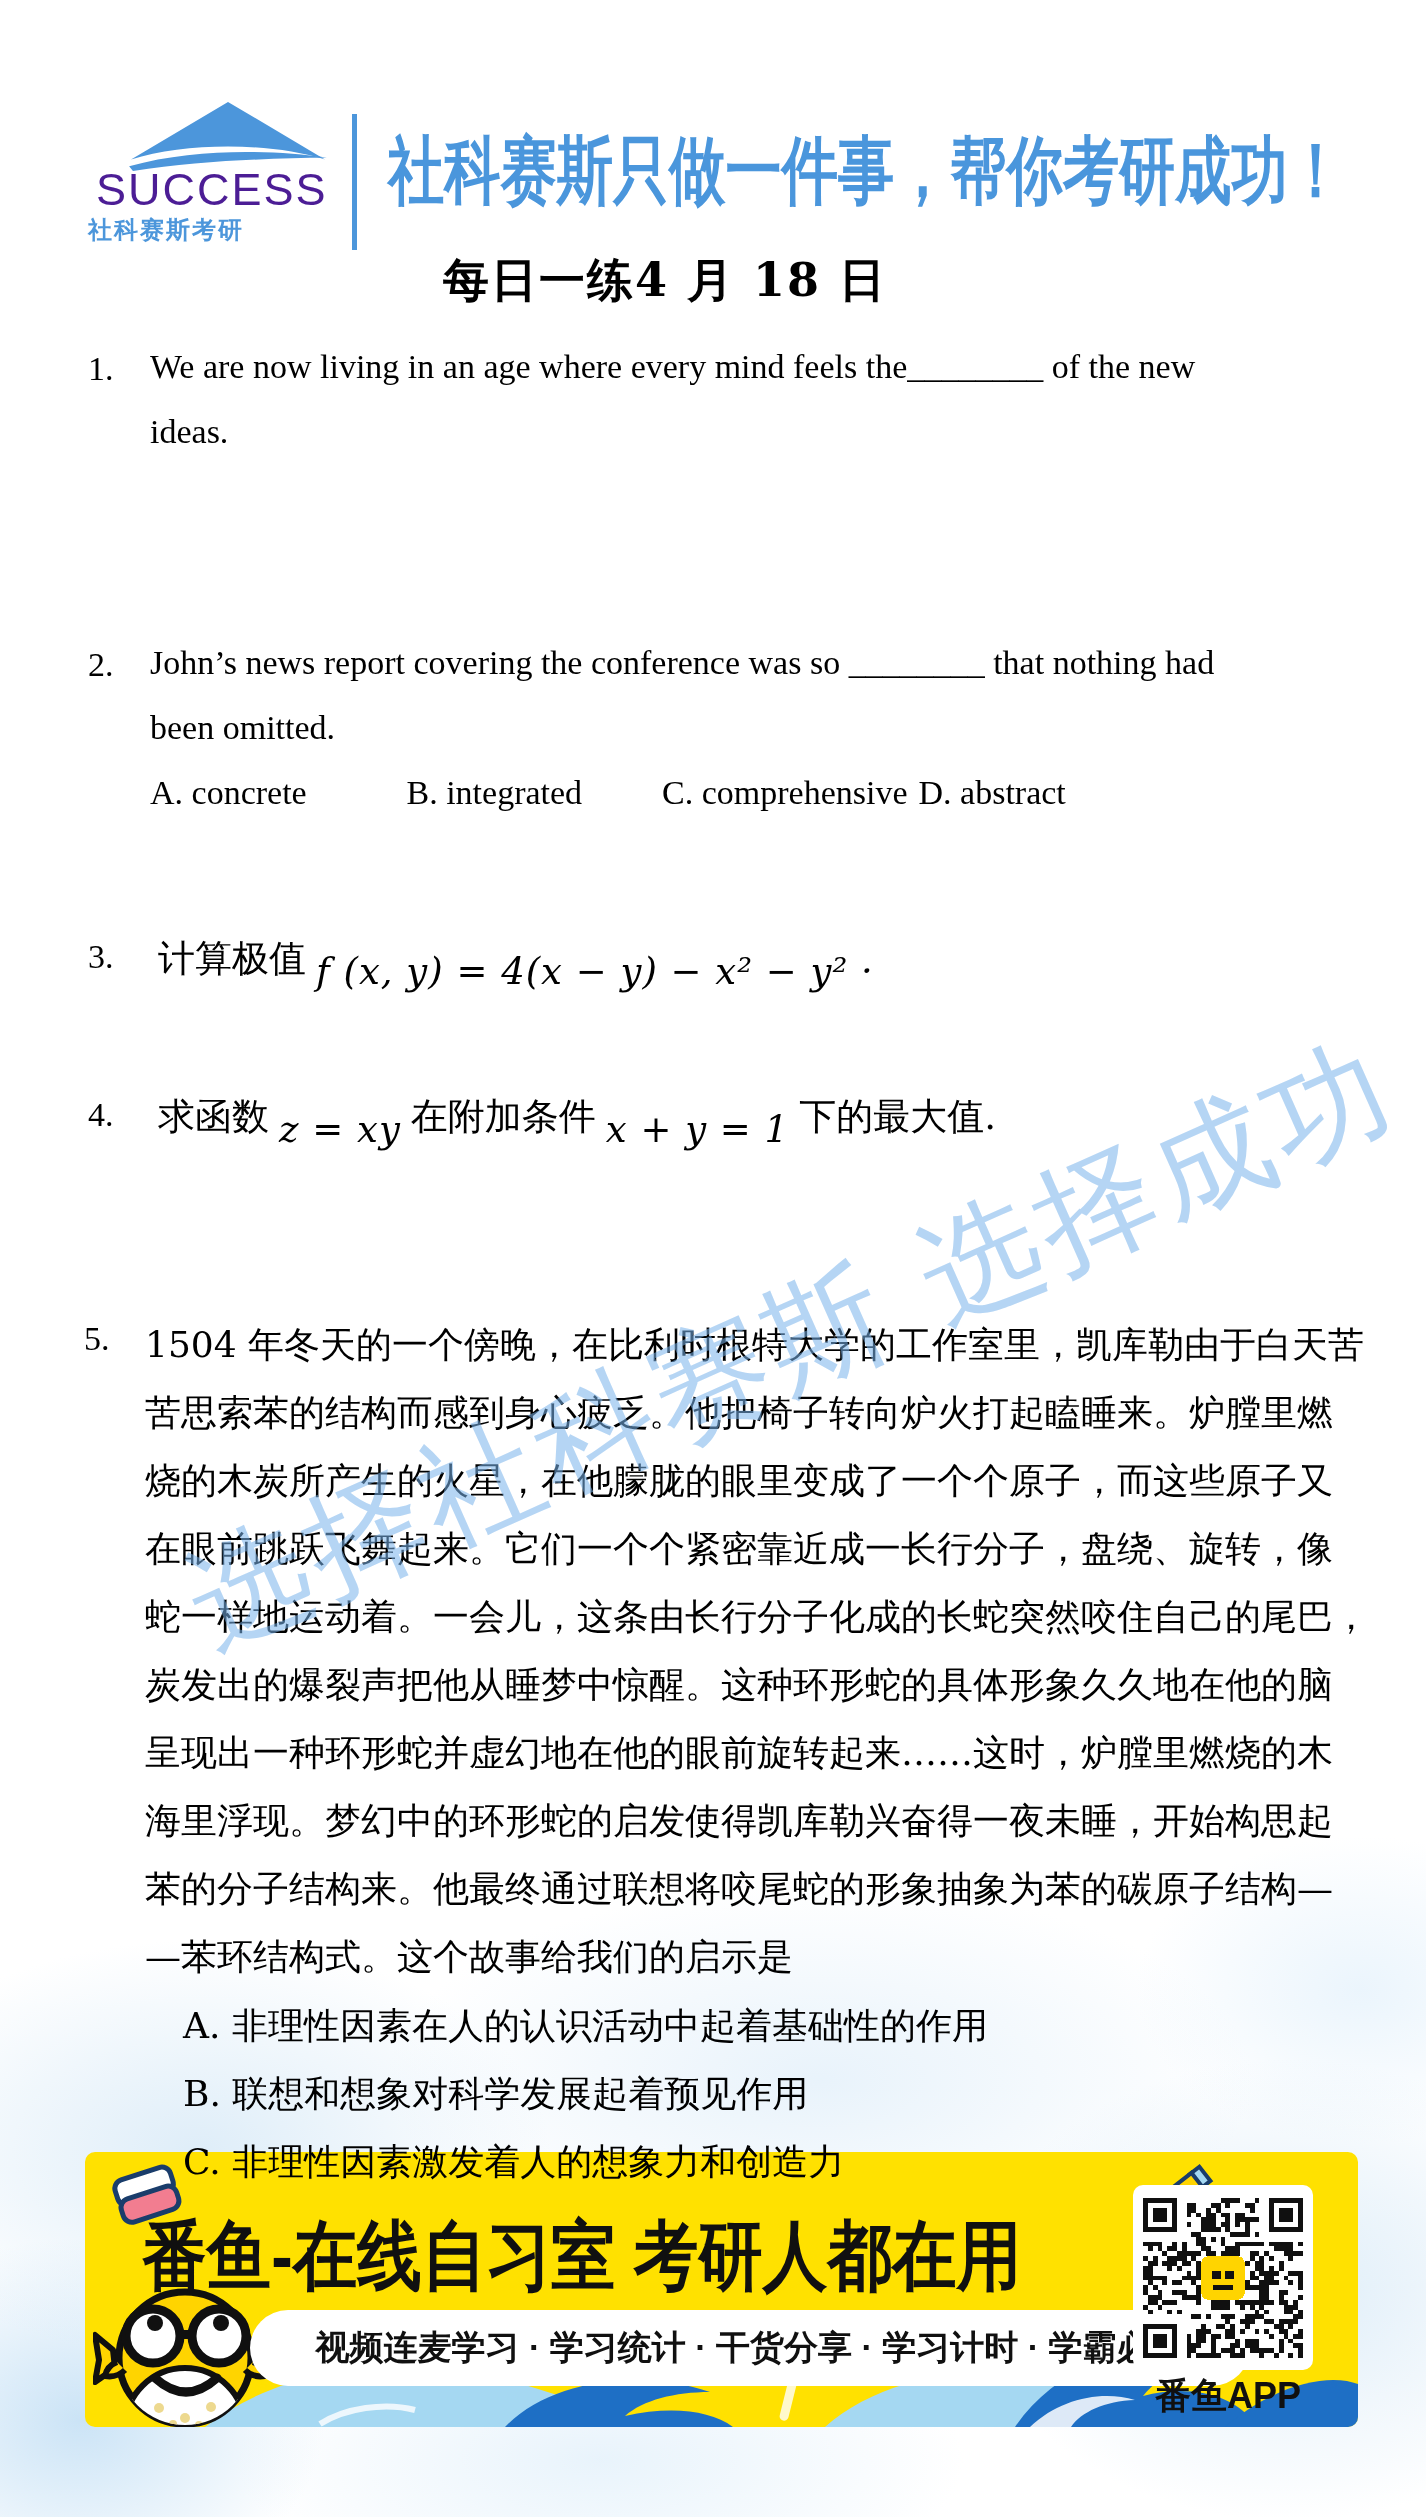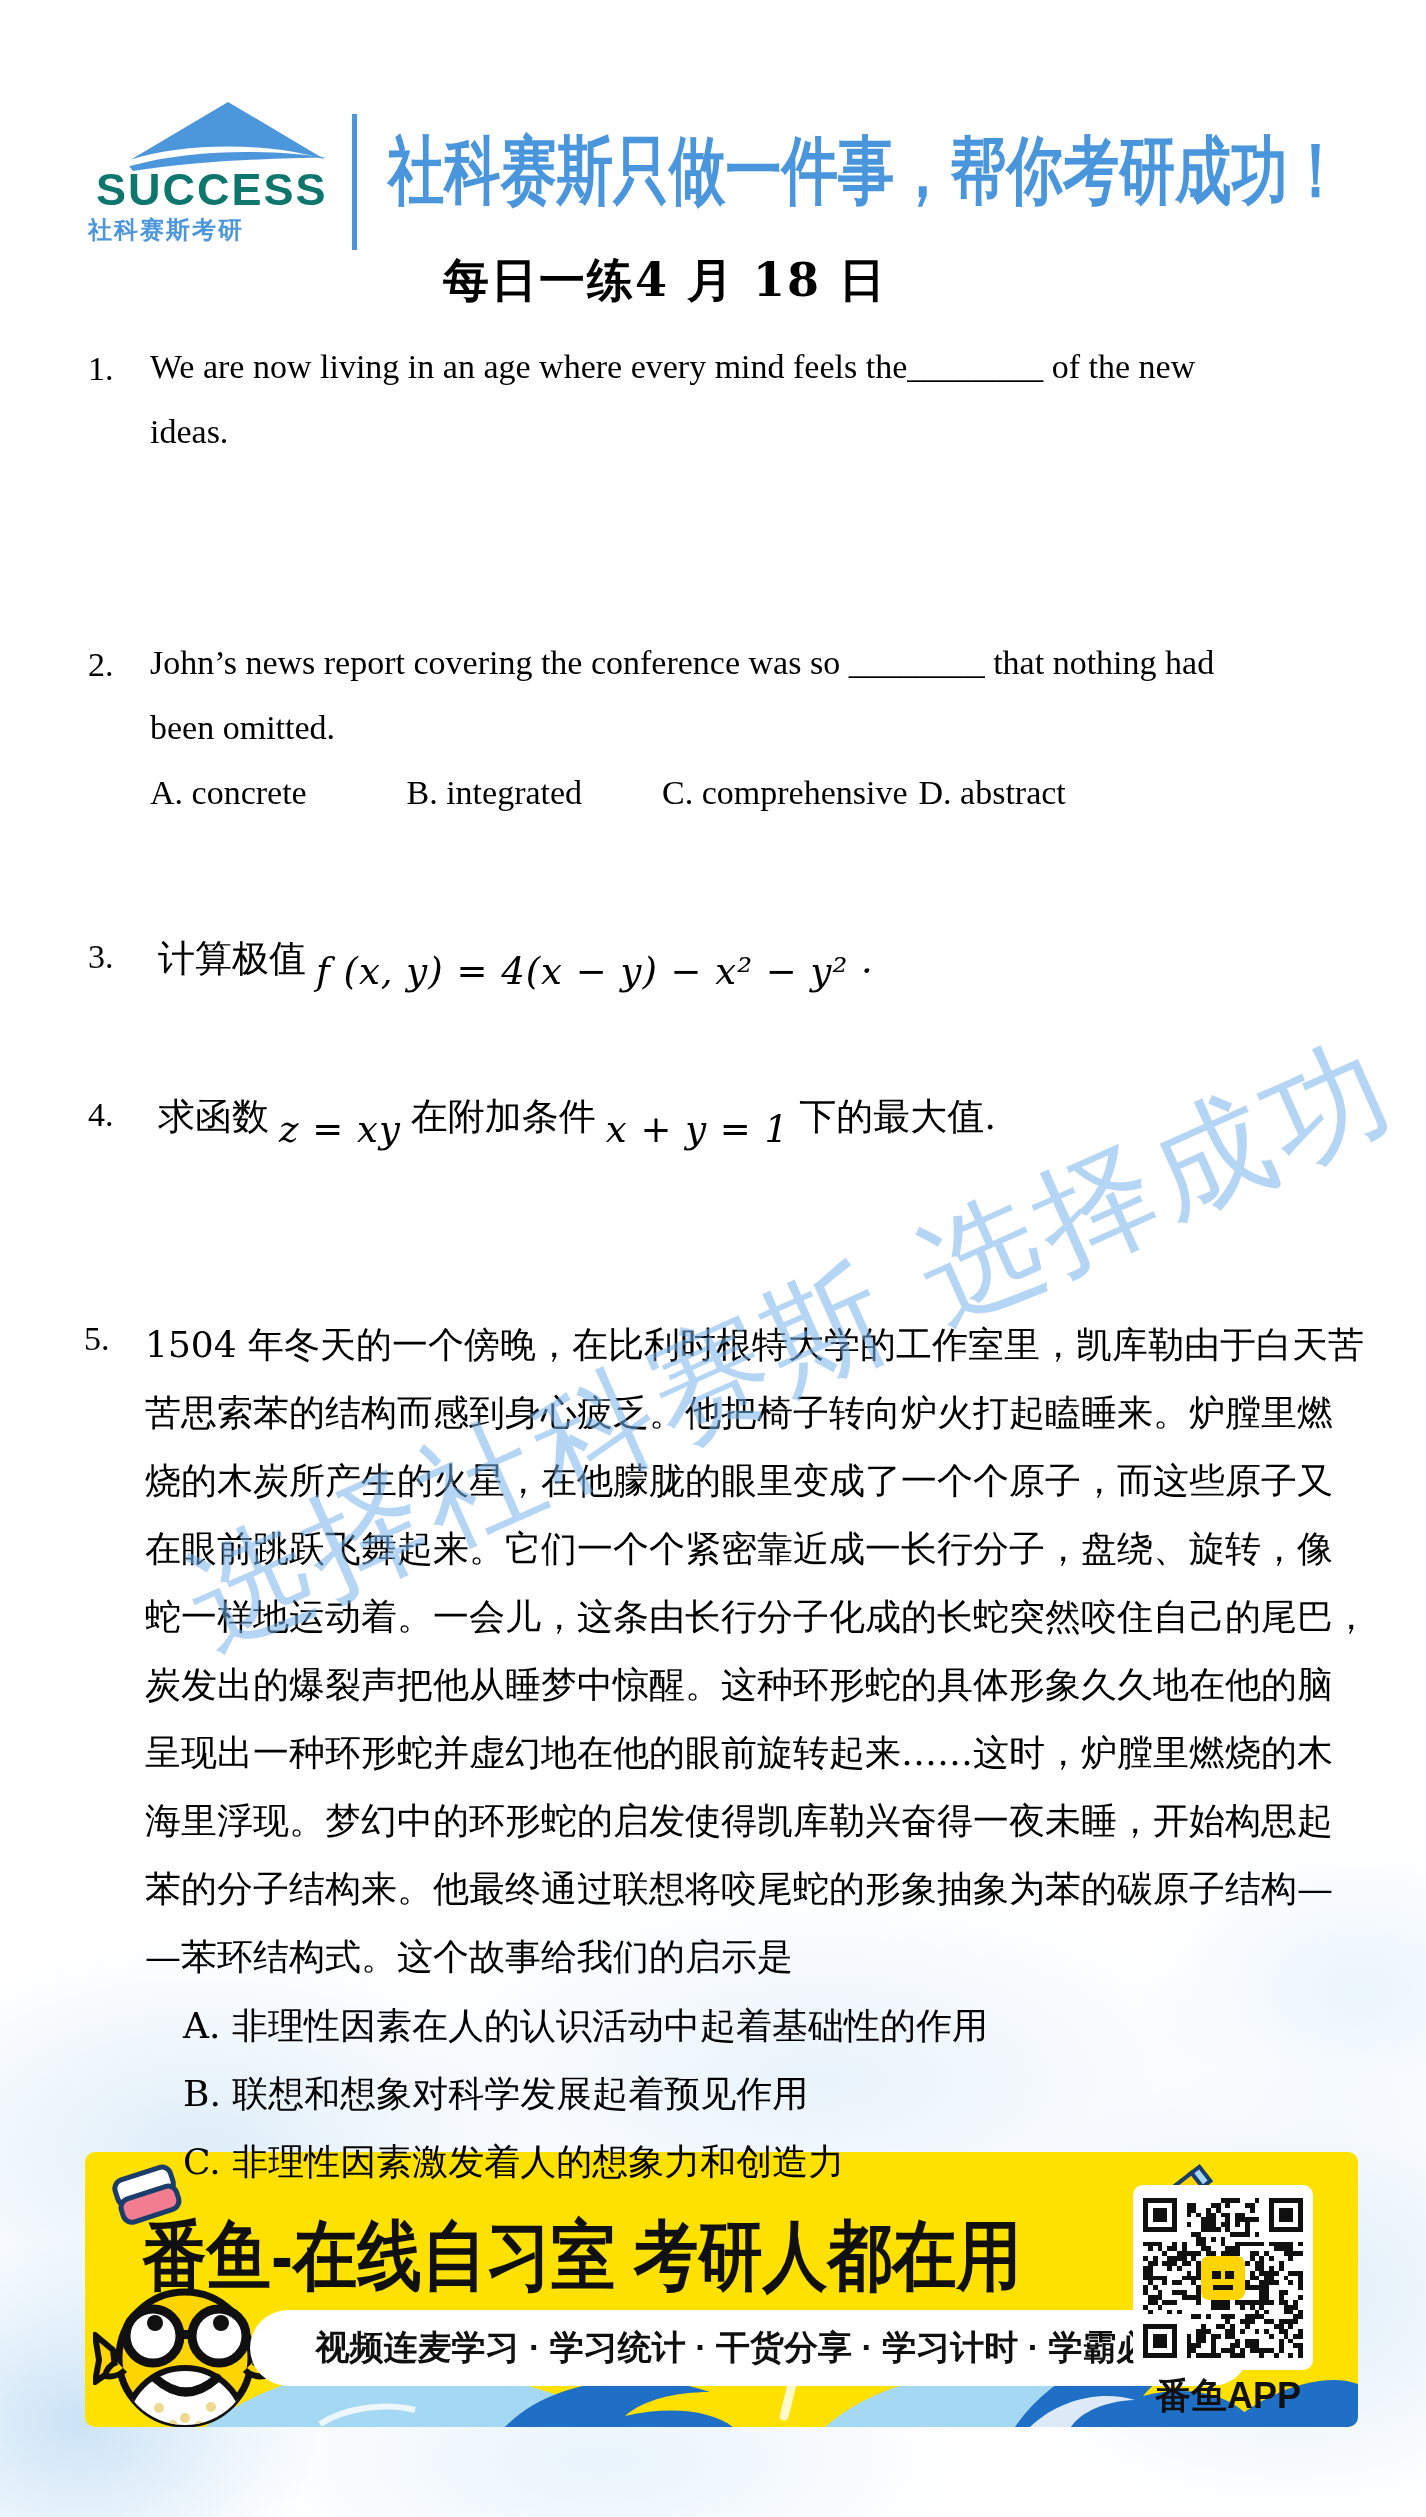--- a/index.html
+++ b/index.html
@@ -15,21 +15,21 @@
     radial-gradient(ellipse 520px 210px at 600px 2460px, rgba(210,232,248,.5), rgba(210,232,248,0) 70%),
     radial-gradient(ellipse 320px 220px at 1360px 1990px, rgba(215,235,250,.5), rgba(215,235,250,0) 70%);}
 
   .watermark{position:absolute;left:170px;top:1555px;z-index:1;font-size:120px;line-height:1;
     color:rgba(120,178,235,.55);font-family:"DejaVu Sans","Liberation Sans",sans-serif;
     letter-spacing:6px;white-space:nowrap;transform:rotate(-24deg);transform-origin:left top;font-weight:500;}
 
   
   .logo-mark{position:absolute;left:122px;top:100px;width:212px;height:72px;}
   .logo-text{position:absolute;left:96px;top:164px;font-family:"Liberation Sans",sans-serif;
-    font-weight:bold;font-size:45px;letter-spacing:2px;color:#0f766e;}
+    font-weight:normal;font-size:45px;letter-spacing:2px;color:#4c1d95;}
   .logo-sub{position:absolute;left:88px;top:214px;font-family:"Liberation Sans",sans-serif;
     font-weight:bold;font-size:24px;letter-spacing:2px;color:#4C96DB;}
   .divider{position:absolute;left:352px;top:114px;width:5px;height:136px;background:#4C96DB;}
   .slogan{position:absolute;left:388px;top:122px;font-family:"Liberation Sans","DejaVu Sans",sans-serif;
     font-weight:900;font-size:74px;color:#4A96DC;white-space:nowrap;
     transform:scaleX(.76);transform-origin:left top;letter-spacing:0px;}
 
   .title-row{position:absolute;left:443px;top:250px;display:flex;
     font-size:46px;font-weight:700;letter-spacing:2px;}
 

